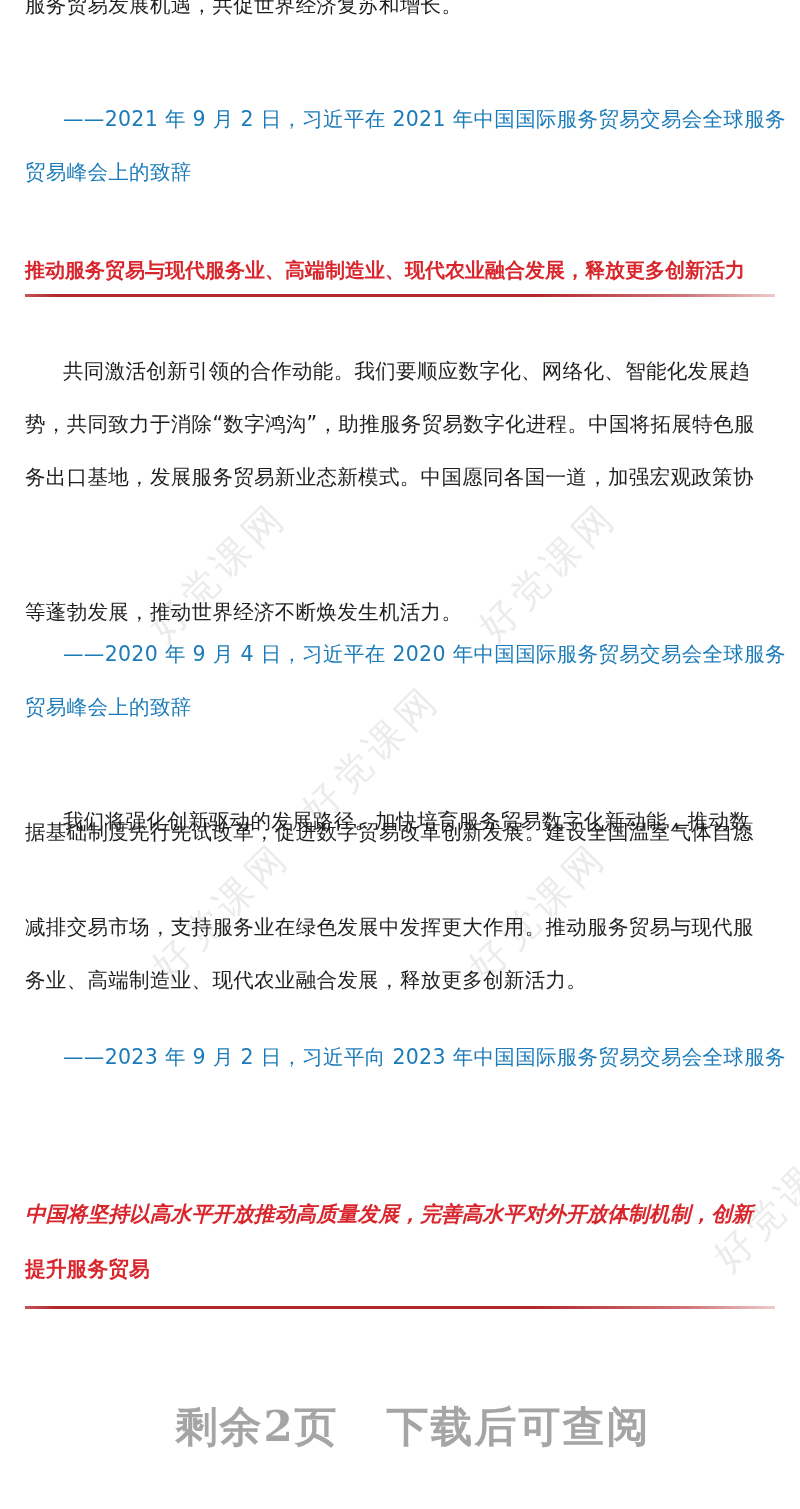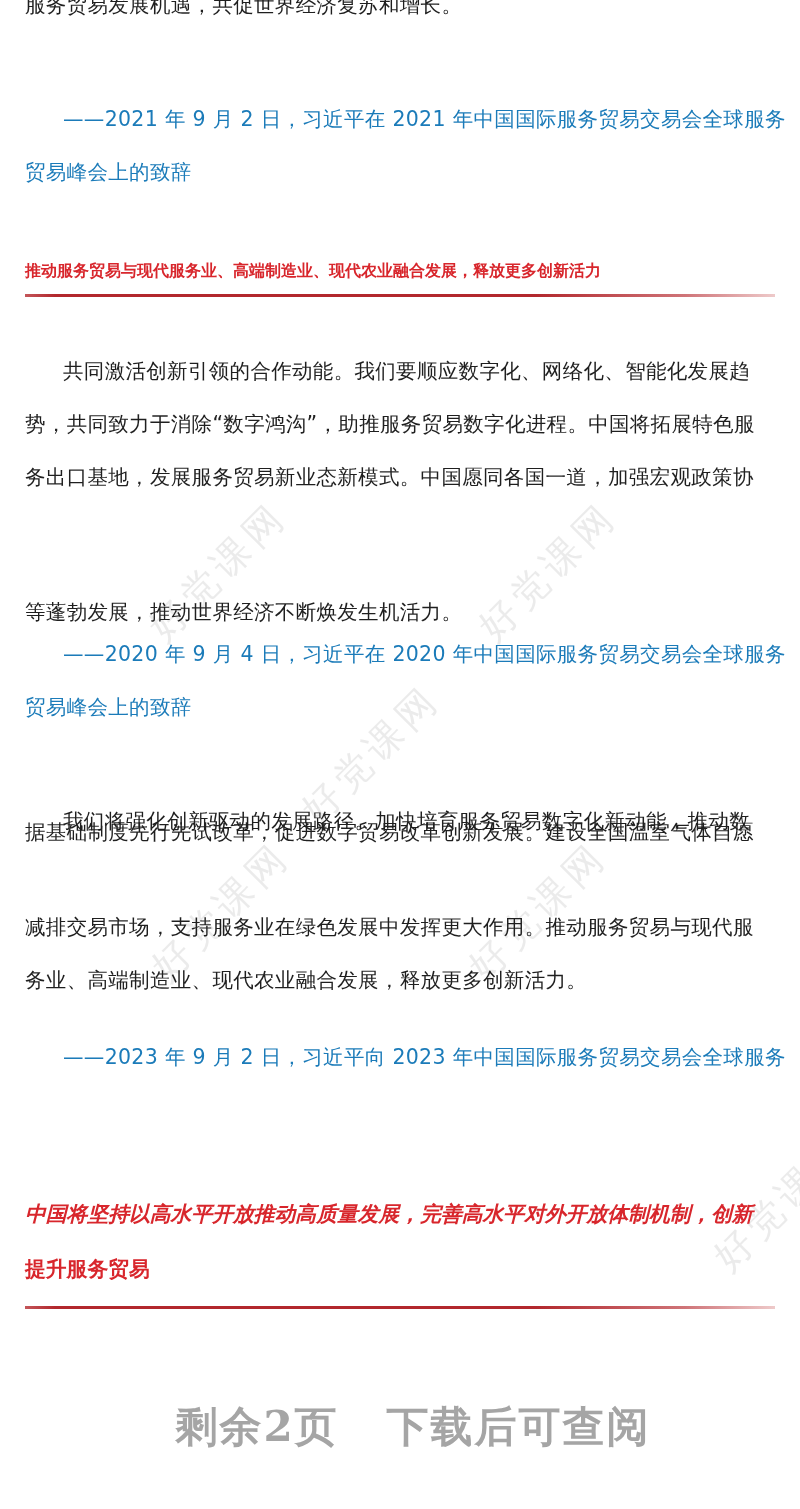--- a/index.html
+++ b/index.html
@@ -6,21 +6,21 @@
   .page{
     position:relative;width:800px;height:1509px;background:#ffffff;overflow:hidden;
     font-family:"DejaVu Sans","Liberation Sans",sans-serif;
   }
   .line{
     position:absolute;left:25px;width:750px;white-space:nowrap;
     font-size:20.5px;line-height:23px;letter-spacing:0.32px;color:#1f1f1f;
   }
   .indent{text-indent:38px;}
   .blue{color:#1b7bb9;}
-  .red-heading{color:#d8262c;font-weight:600;font-size:16px;letter-spacing:0;}
+  .red-heading{color:#d8262c;font-weight:600;font-size:20px;letter-spacing:0;}
   .red-heading-bold{color:#d8262c;font-weight:700;font-size:20.8px;letter-spacing:0;}
   .divider{
     position:absolute;left:25px;width:750px;height:3px;
     background:linear-gradient(90deg,#c4565a 0%,#b2282d 4%,#b2282d 68%,#cf7478 88%,#eecaca 100%);
   }
   .wm{
     position:absolute;white-space:nowrap;
     font-size:38px;letter-spacing:6px;color:#8a8a8a;opacity:0.16;
     transform:rotate(-45deg);transform-origin:center;
     pointer-events:none;

